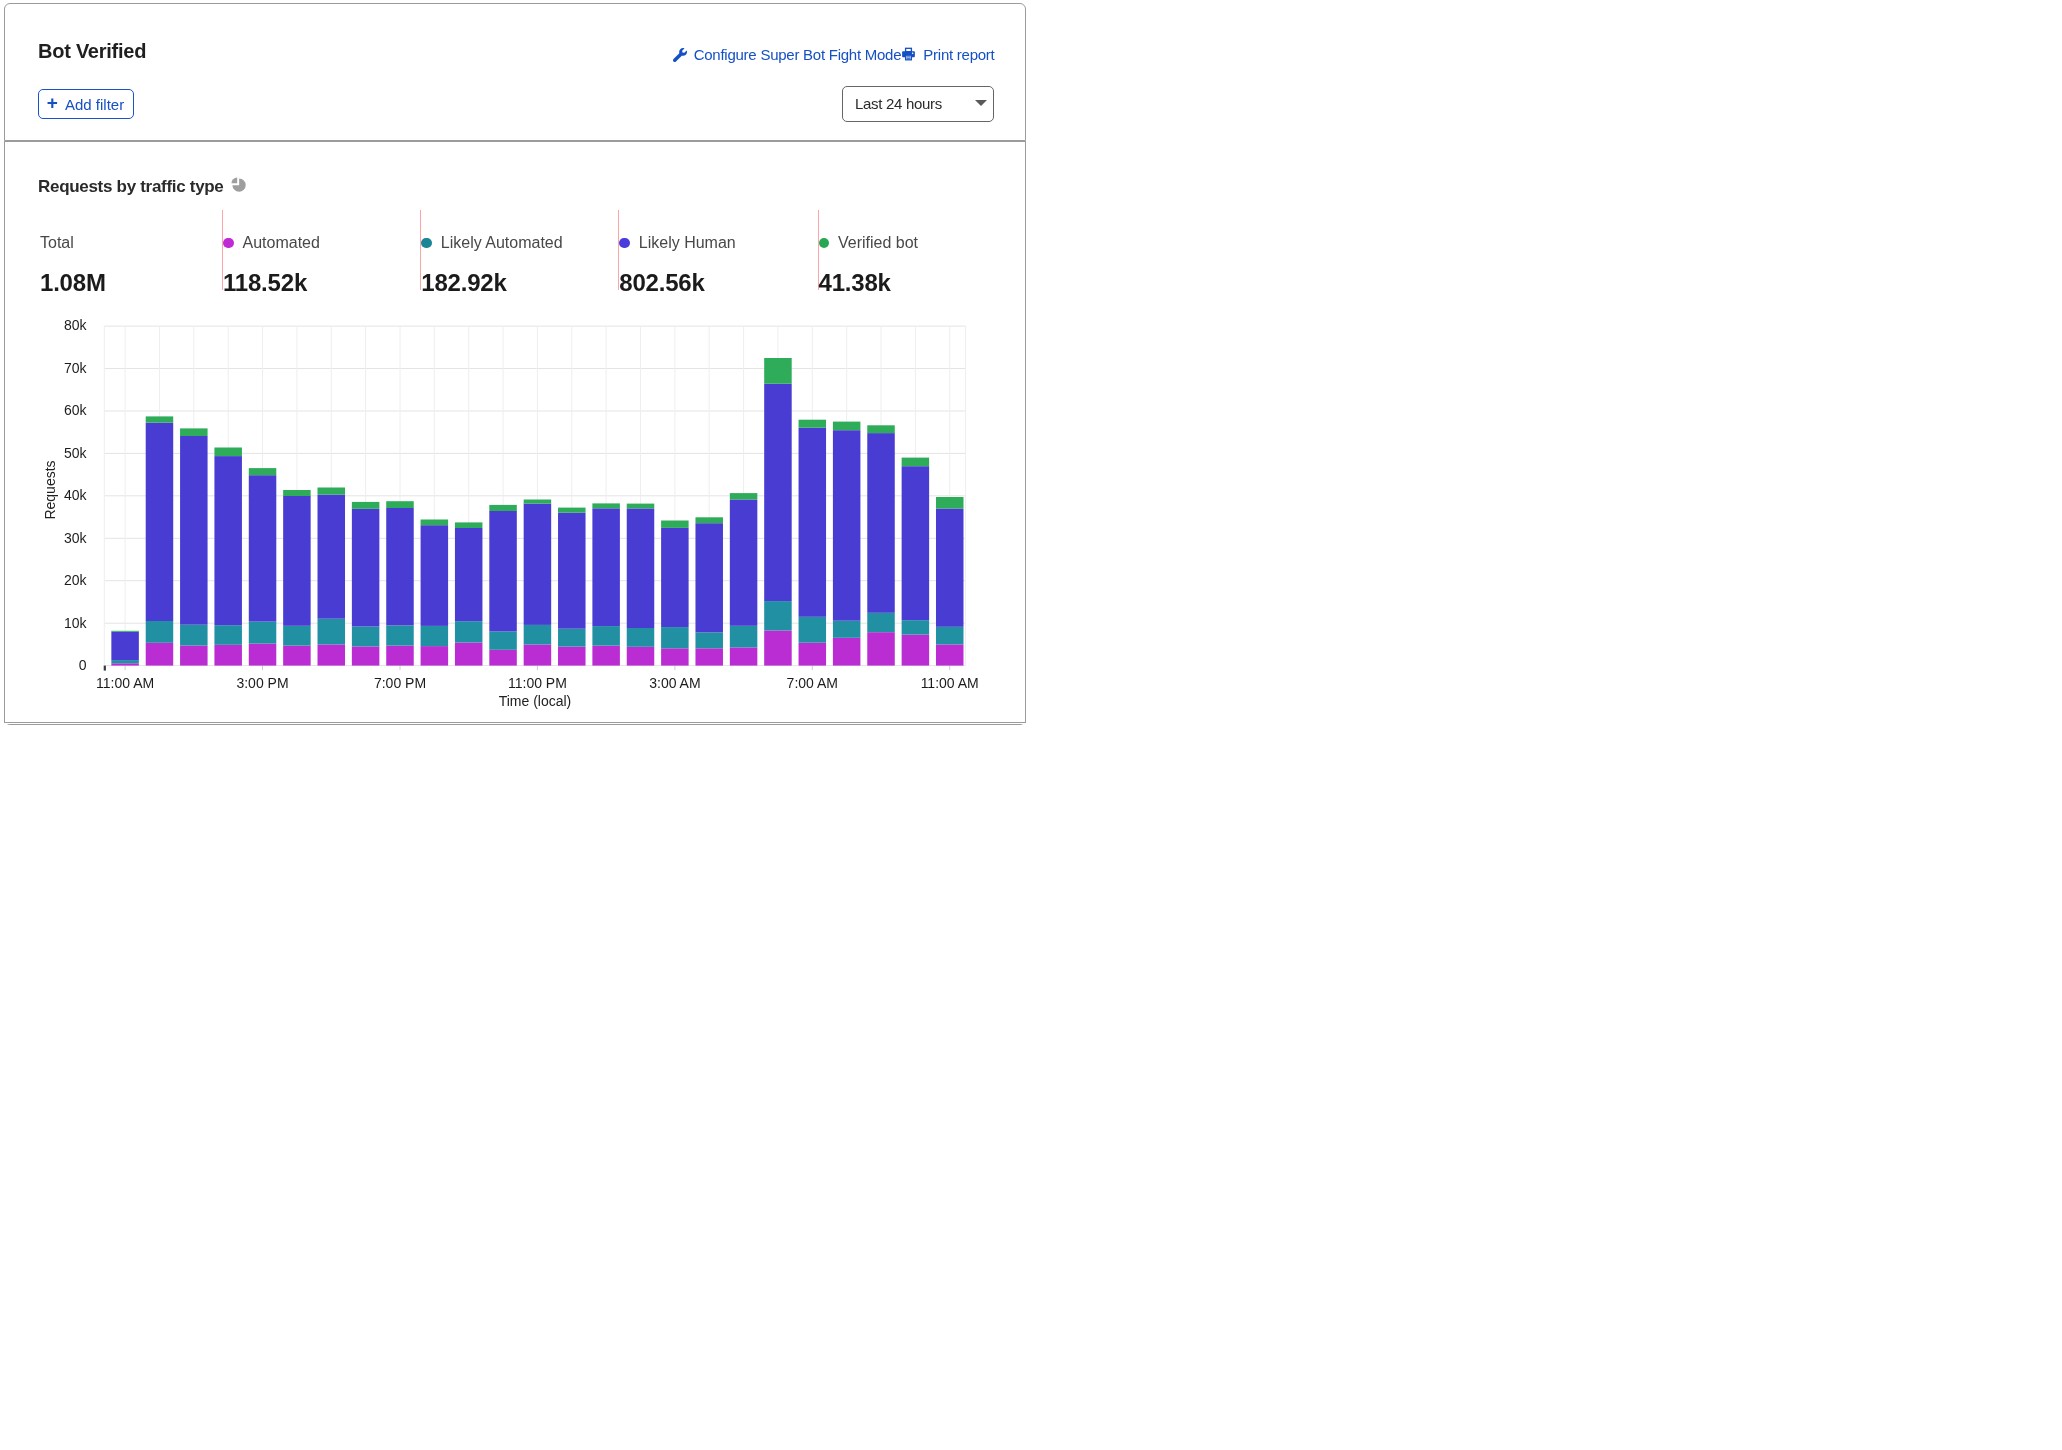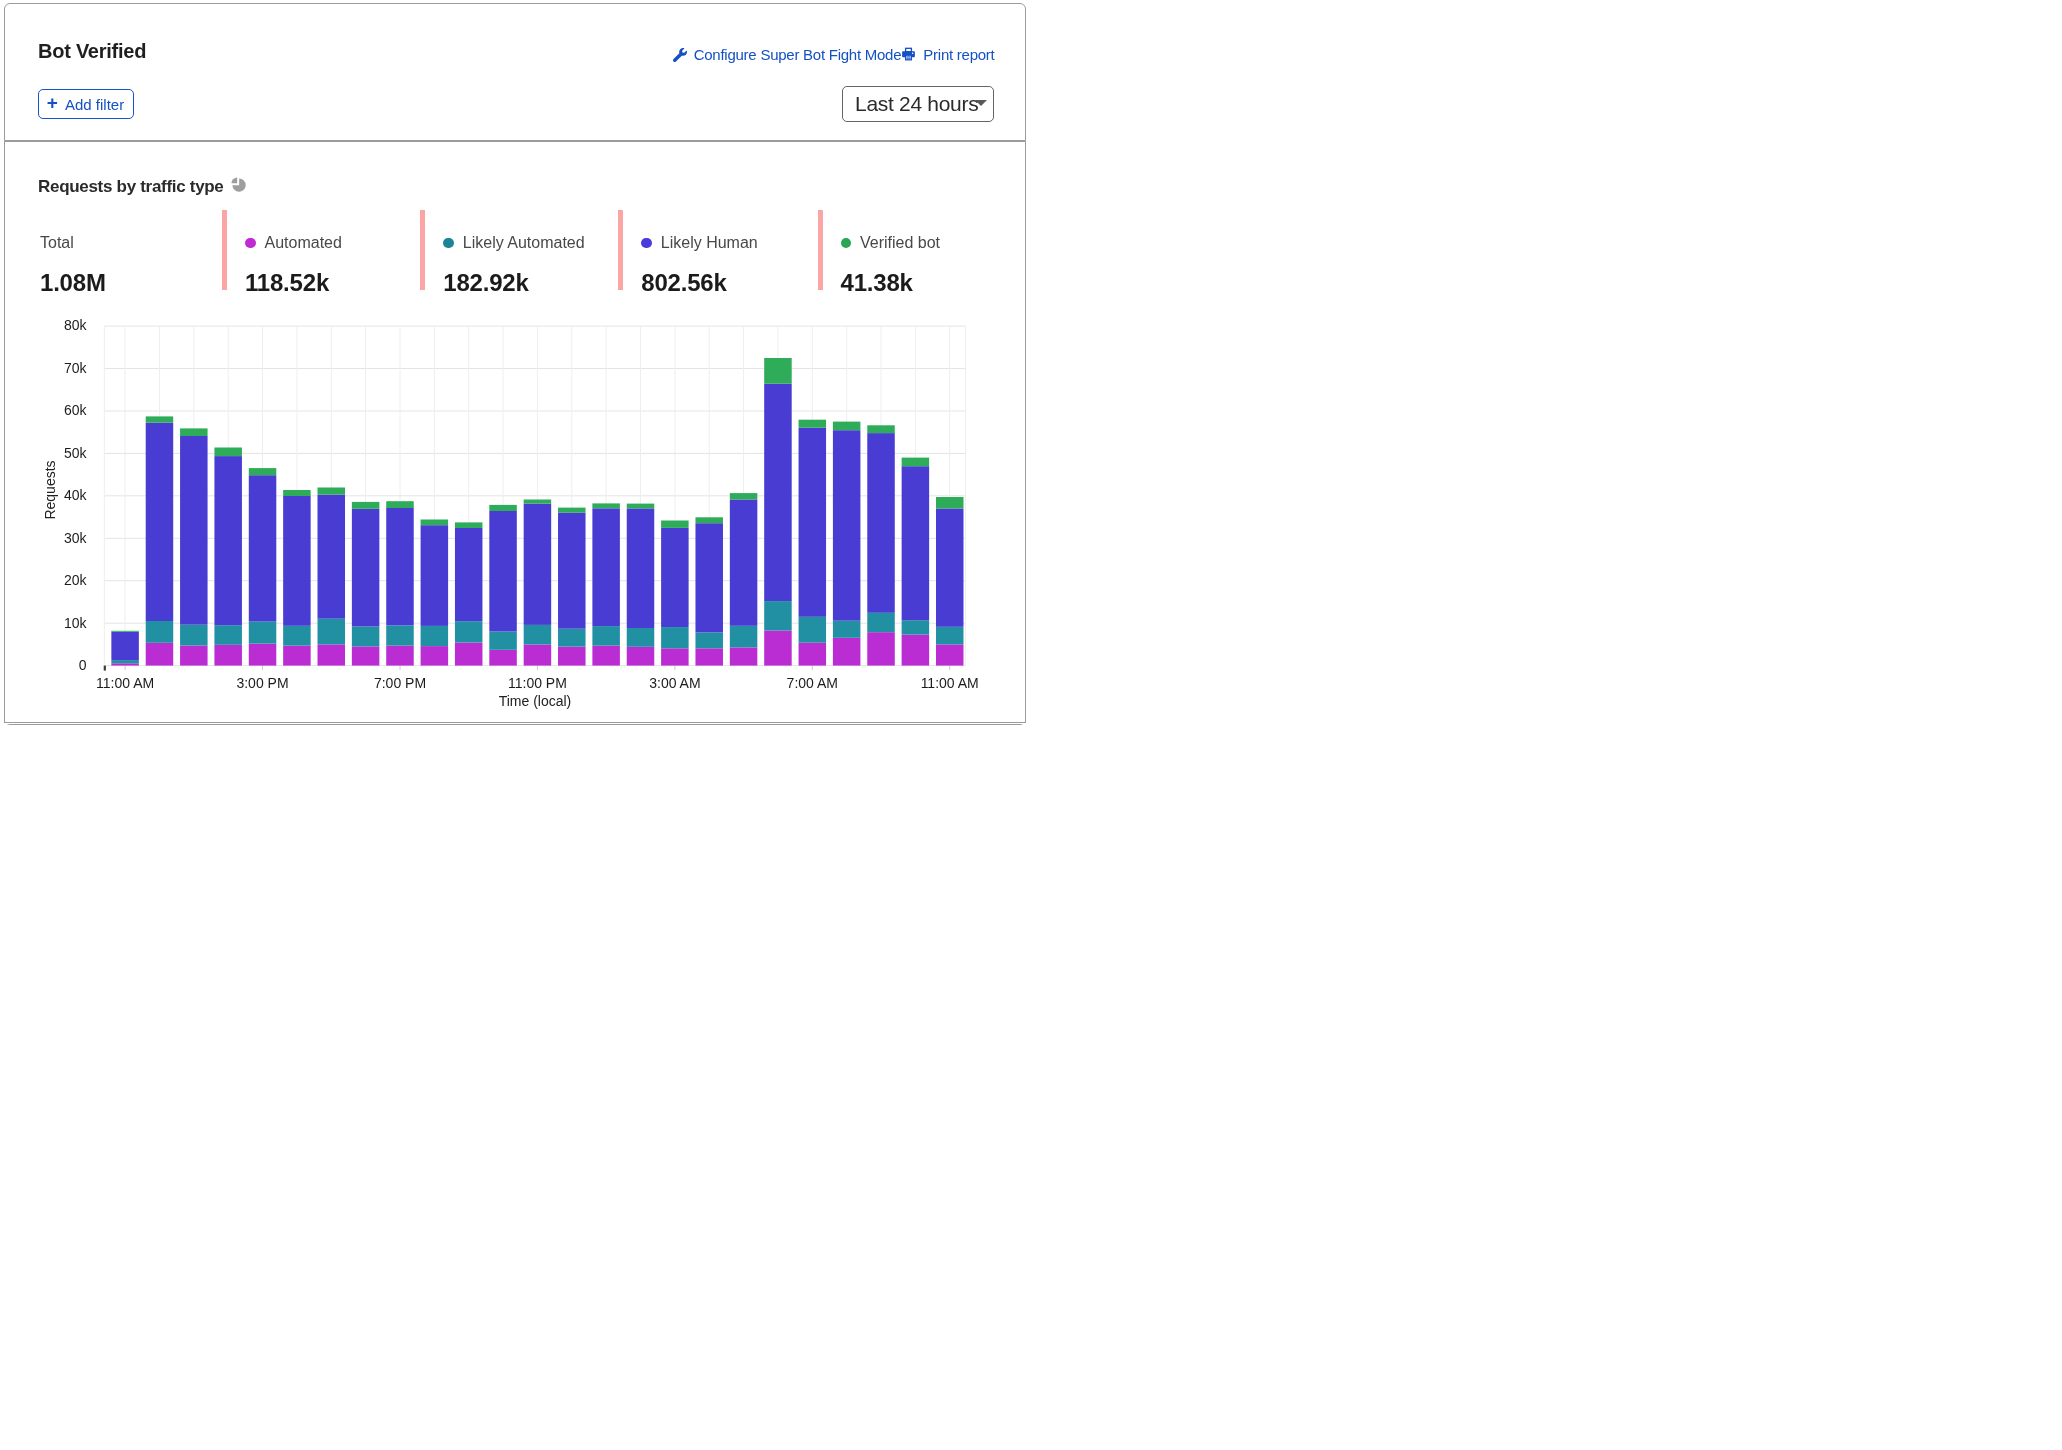--- a/index.html
+++ b/index.html
@@ -18,28 +18,28 @@
               color:#1550c4; font-size:15px; letter-spacing:-0.25px;margin-top:8px; }
   .tlink { display:flex; align-items:center; gap:7px; white-space:nowrap; }
   .addfilter { position:absolute; left:37.5px; top:89px; width:96px; height:30px;
                border:1.5px solid #1a53c9; border-radius:5px; color:#1550c4; background:#fff;
                display:flex; align-items:center; justify-content:center; gap:7px;
                font-size:15px; }
   .addfilter .plus { font-size:19px; font-weight:700; margin-top:-2px; }
   .select { position:absolute; left:842px; top:85.5px; width:152px; height:36px;
             border:1px solid #666; border-radius:5px; background:#fff;
             display:flex; align-items:center; padding-left:12px;
-            font-size:21px; color:#2b2b2b; letter-spacing:-0.3px; }
+            font-size:15px; color:#2b2b2b; letter-spacing:-0.3px; }
   .caret { position:absolute; left:131.5px; top:13.5px; width:0; height:0;
            border-left:6px solid transparent; border-right:6px solid transparent;
            border-top:6.5px solid #595959; }
   .sechead { position:absolute; left:38px; top:177px; font-size:17px; font-weight:700; letter-spacing:-0.3px;
              color:#2b2b2b; display:flex; align-items:flex-start; gap:7px; }
   .col { position:absolute; top:210px; height:80px; }
-  .col.b { border-left:5px solid #fca5a5; padding-left:18px; }
+  .col.b { border-left:1px solid #fca5a5; }
   .lab { display:flex; align-items:center; gap:9px; font-size:16px; color:#484848;
          line-height:18px; margin-top:24px; white-space:nowrap; }
   .dot { width:10.5px; height:10.5px; border-radius:50%; flex:none; }
   .val { font-size:24px; font-weight:700; color:#1b1b1b; line-height:30px; margin-top:16px;
          letter-spacing:-0.2px; }
 </style>
 </head>
 <body>
   <div class="hcard"></div>
   <div class="ccard"></div>

